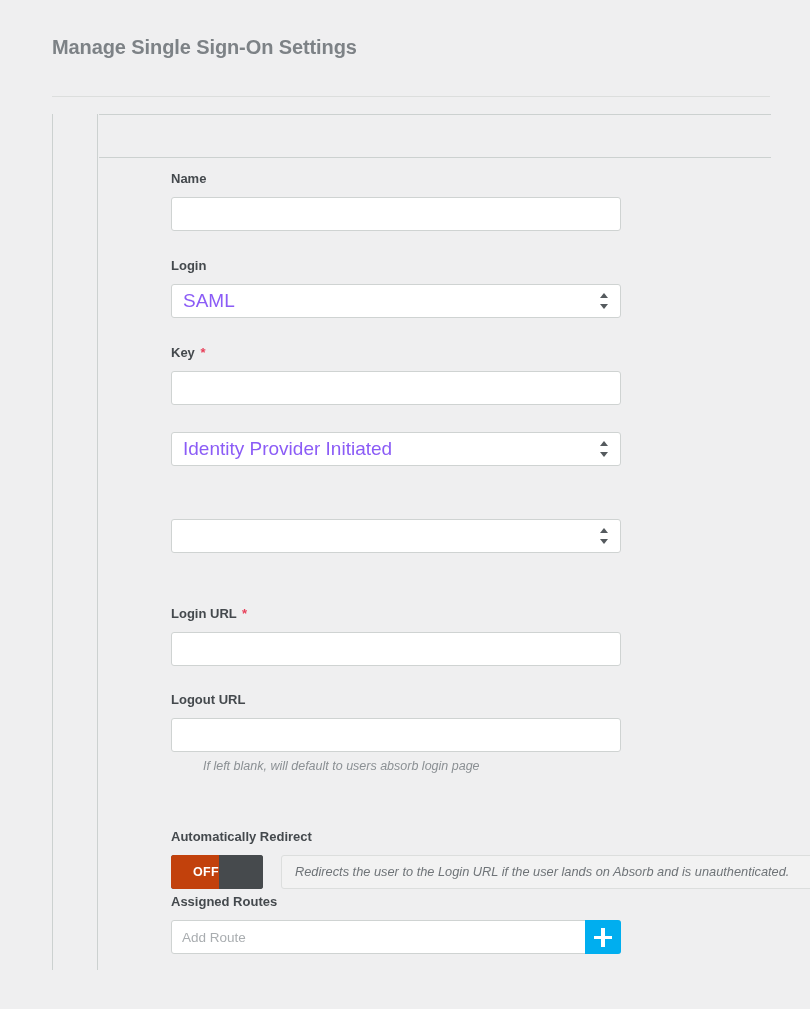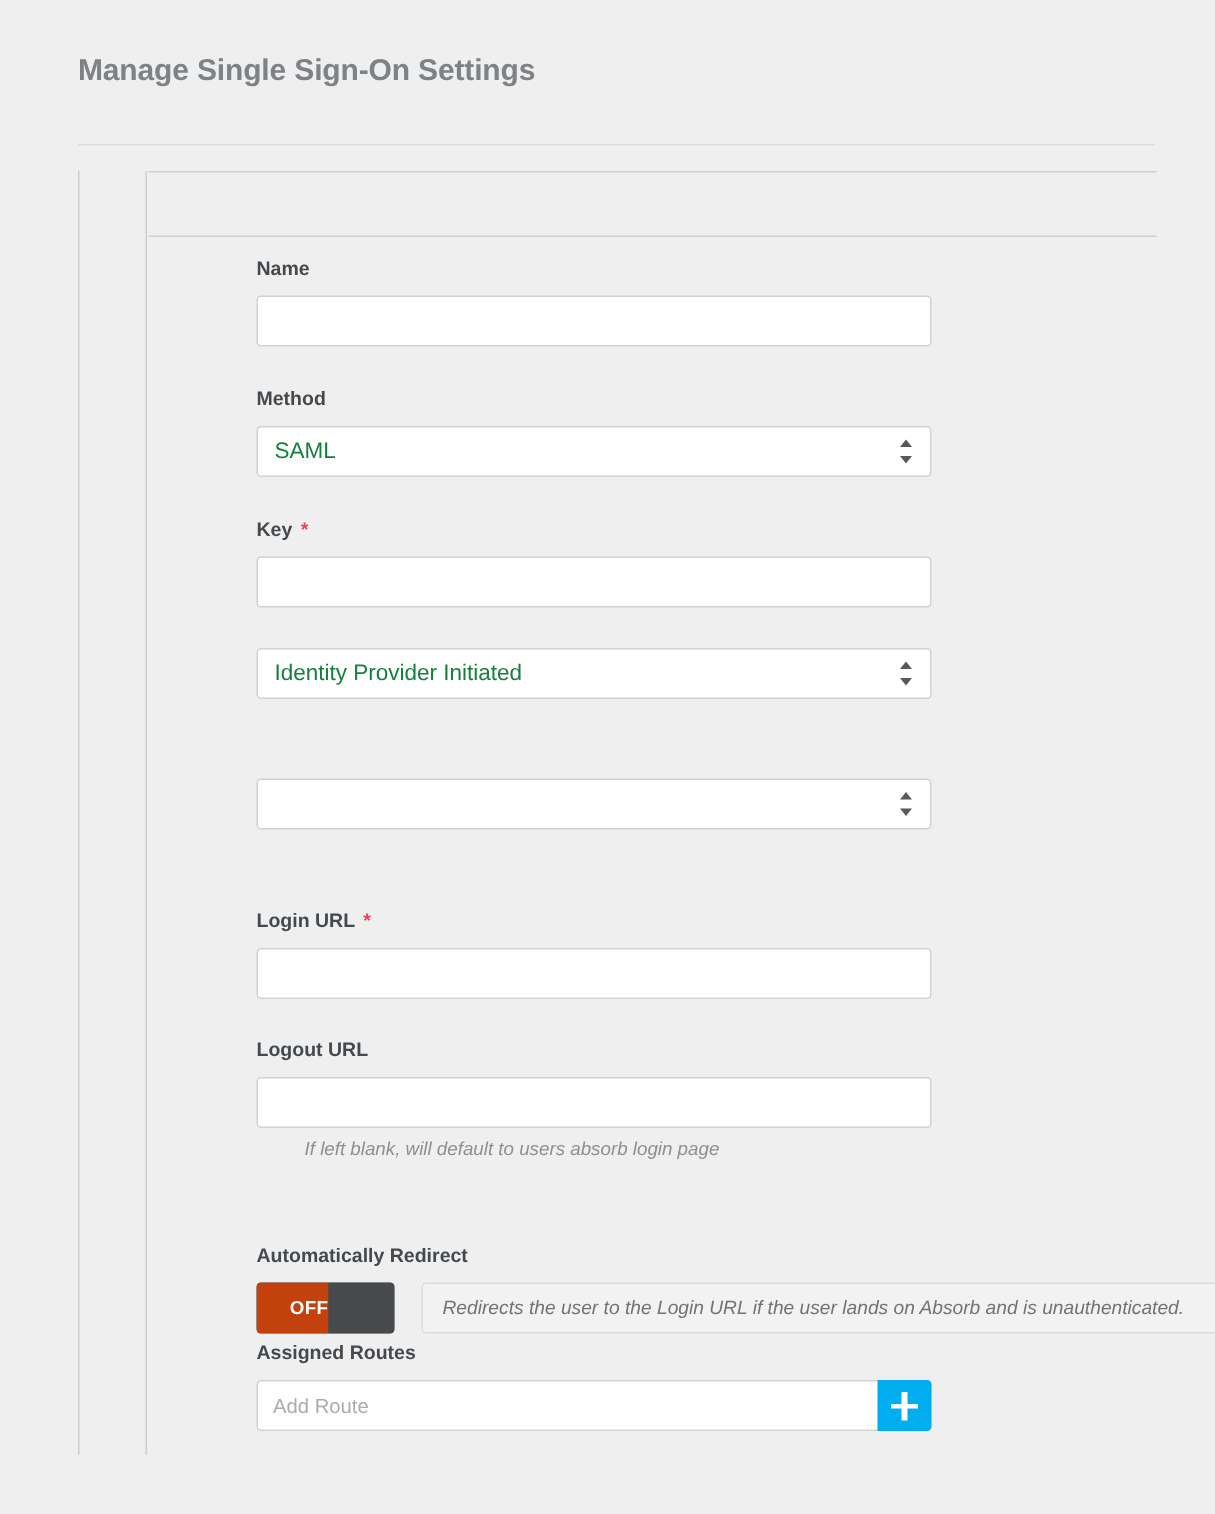--- a/index.html
+++ b/index.html
@@ -135,22 +135,22 @@
     box-sizing: border-box;
     background: #ffffff;
     border: 1px solid #cfd3d2;
     border-radius: 3px;
   }
   .selectbox .sel-value {
     position: absolute;
     left: 11px;
     top: 0;
     line-height: 32px;
-    font-size: 15px;
-    color: #15803d;
+    font-size: 19px;
+    color: #8b5cf6;
     white-space: nowrap;
   }
   .spinner {
     position: absolute;
     right: 11px;
     top: 7px;
     width: 9px;
     height: 18px;
   }
   .spinner i {
@@ -298,21 +298,21 @@
 
         <div class="field" style="top:12px;">
           <div class="label">
             <span>Name</span>
           </div>
           <input class="textbox" type="text" value="" style="">
         </div>
 
         <div class="field" style="top:99px;">
           <div class="label">
-            <span>Method</span>
+            <span>Login</span>
           </div>
           <div class="selectbox">
             <span class="sel-value">SAML</span>
             <span class="spinner">
               <i class="up"></i>
                 <i class="down"></i>
             </span>
           </div>
         </div>
 

